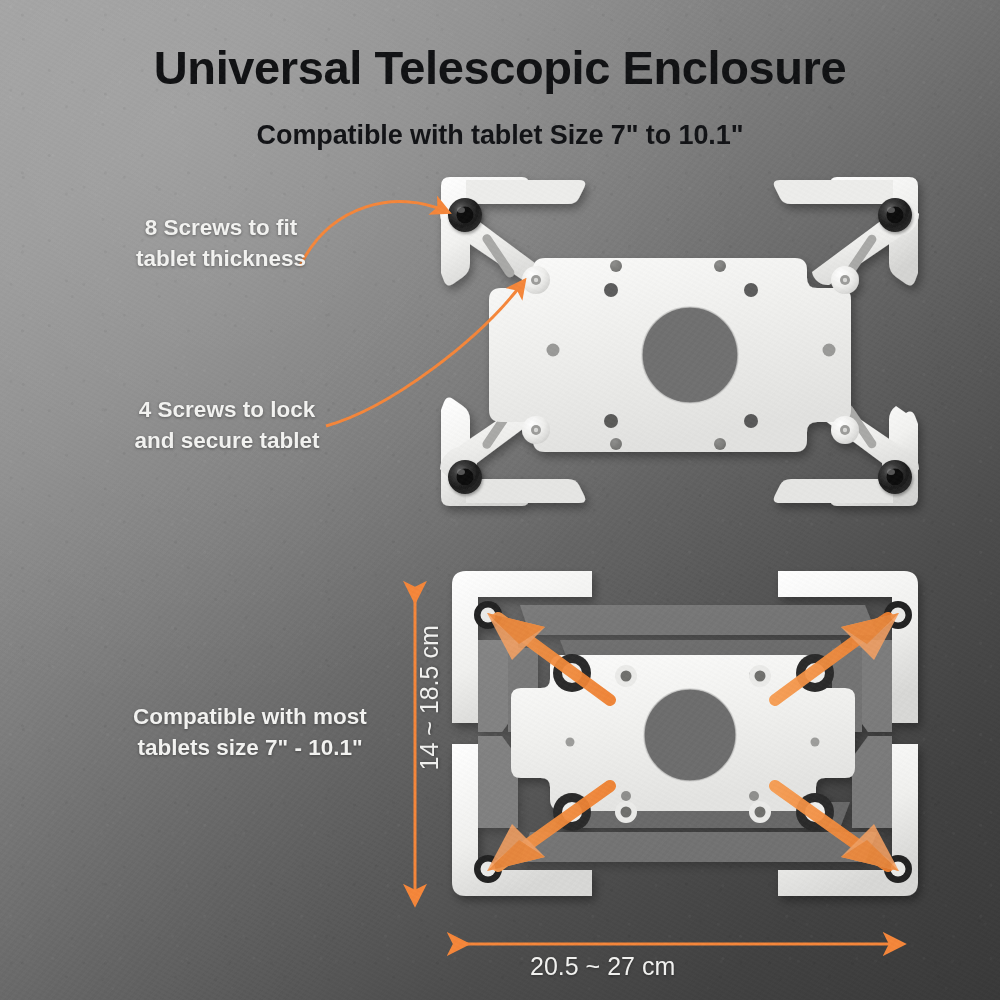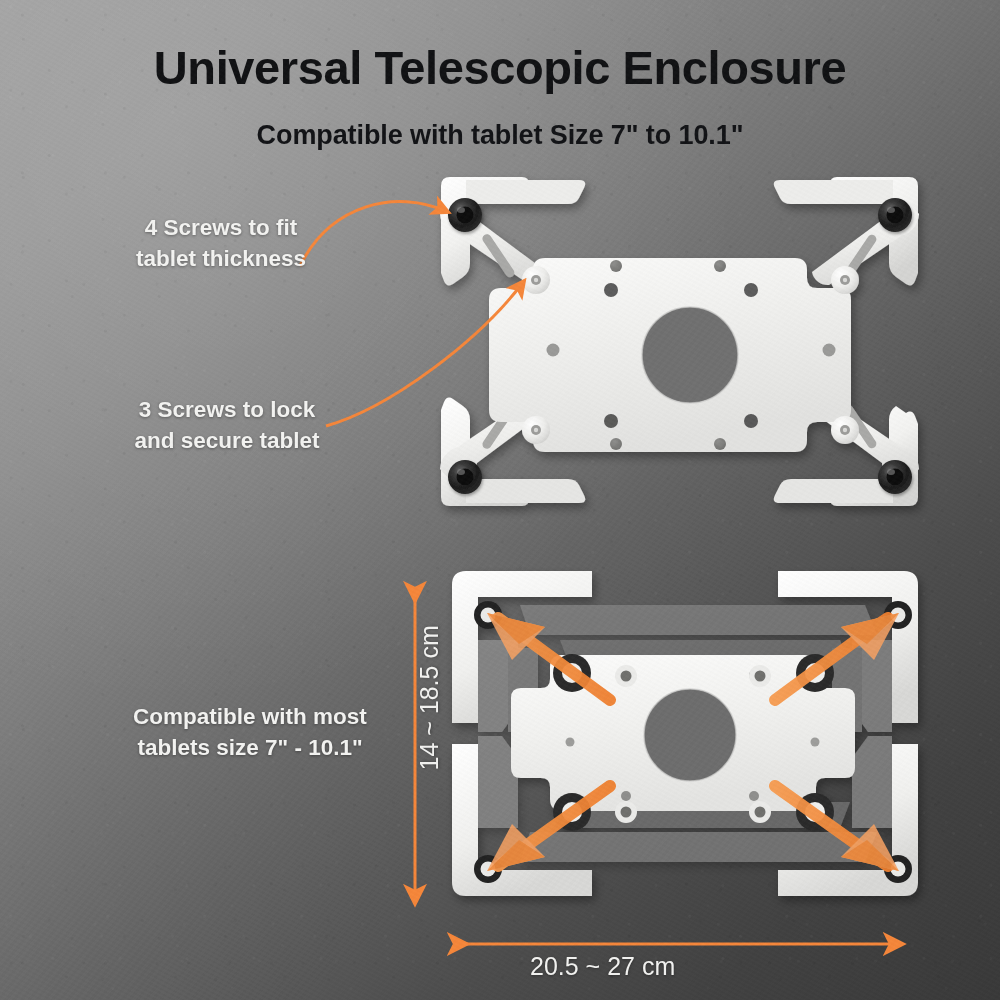--- a/index.html
+++ b/index.html
@@ -444,23 +444,23 @@
     <path d="M326,426 C390,408 480,340 524,281" stroke="#F5863A" stroke-width="3" fill="none" marker-end="url(#arrowHead)"></path>
 
     <line x1="415" y1="600" x2="415" y2="903" stroke="#F5863A" stroke-width="3" marker-start="url(#dimStart)" marker-end="url(#dimStart)"></line>
 
     <line x1="466" y1="944" x2="902" y2="944" stroke="#F5863A" stroke-width="3" marker-start="url(#dimStart)" marker-end="url(#dimStart)"></line>
   </svg>
 
   <div id="title">Universal Telescopic Enclosure</div>
   <div id="subtitle">Compatible with tablet Size 7" to  10.1"</div>
 
-  <div class="callout" id="callout-screws-thickness">4 Screws to fit
+  <div class="callout" id="callout-screws-thickness">8 Screws to fit
 tablet thickness</div>
-  <div class="callout" id="callout-screws-lock">3 Screws to lock
+  <div class="callout" id="callout-screws-lock">4 Screws to lock
 and secure tablet</div>
   <div class="callout" id="callout-compatible">Compatible with most
 tablets size 7" - 10.1"</div>
 
 
   <div class="dim-label" id="dim-vertical-label">14 ~ 18.5 cm</div>
   <div class="dim-label" id="dim-horizontal-label">20.5 ~ 27 cm</div>
 
 </div>
 

